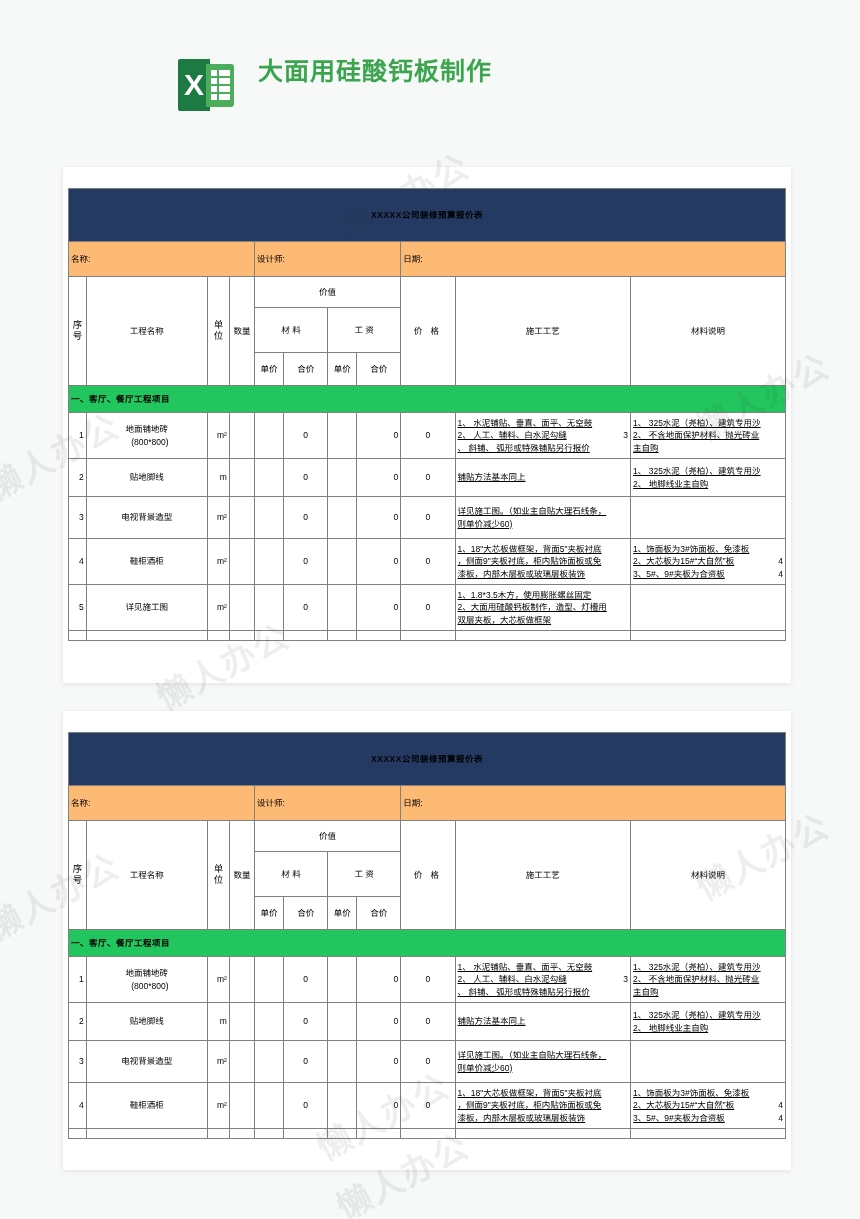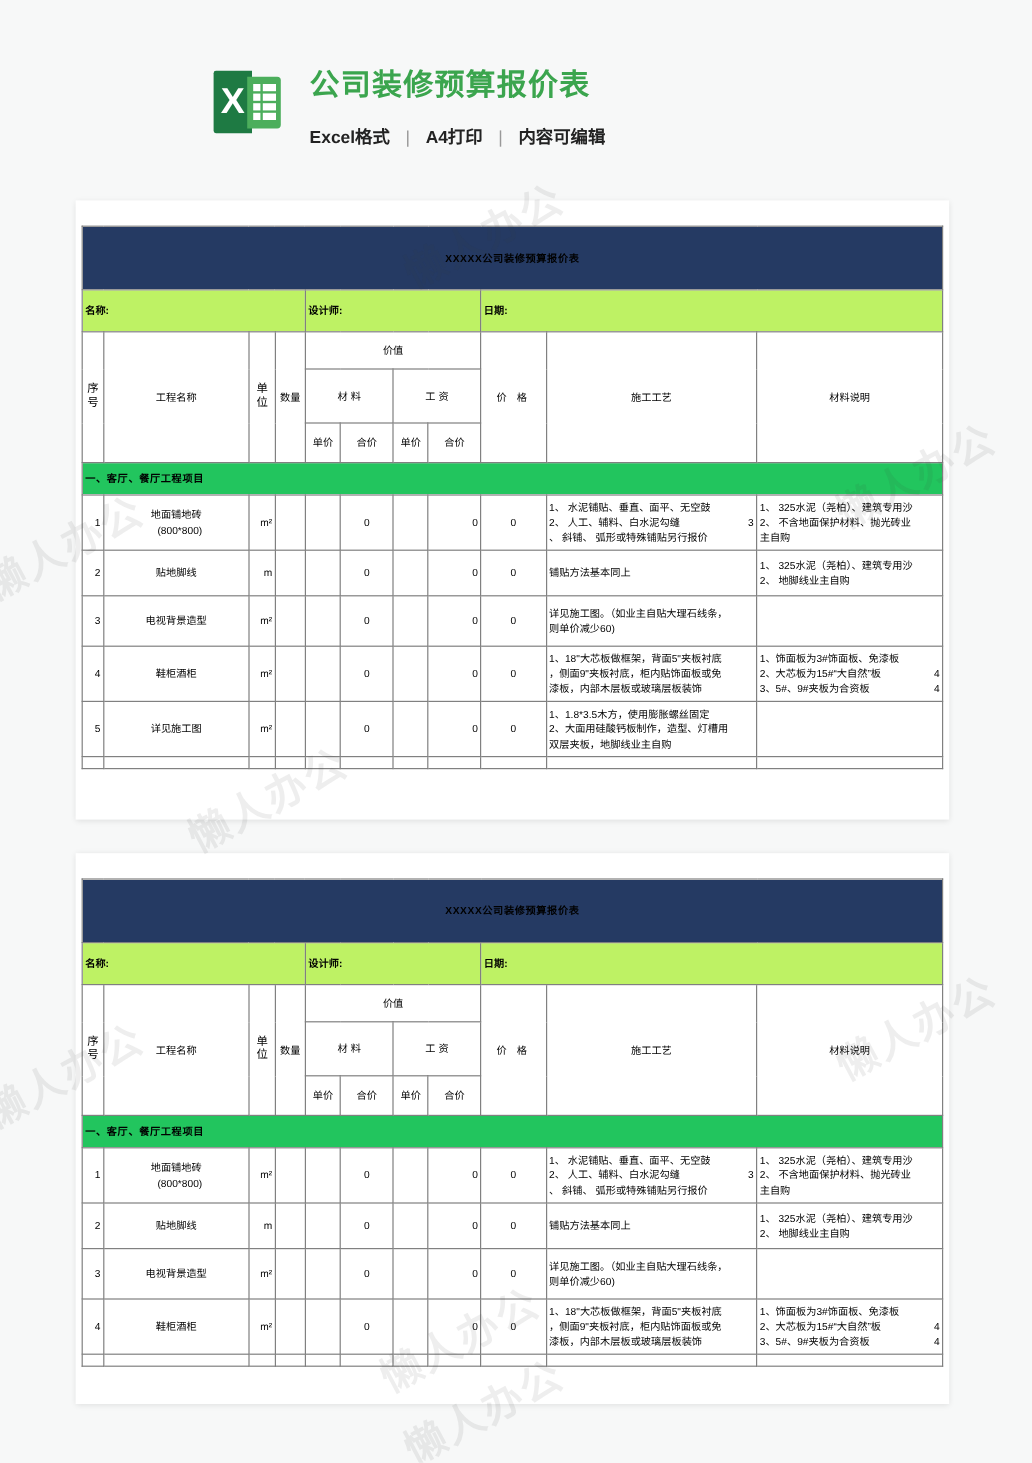--- a/index.html
+++ b/index.html
@@ -157,25 +157,25 @@
     background: #253A63;
     border: 1px solid #253A63;
     color: #ffffff;
     font-size: 19px;
     font-weight: 700;
     text-align: center;
     height: 52px;
     letter-spacing: 0.5px;
   }
   td.band-meta {
-    background: #bef264;
+    background: #fdba74;
     border: 1px solid #253A63;
     color: #ffffff;
     font-size: 11px;
-    font-weight: 700;
+    font-weight: 400;
     height: 34px;
     padding-left: 8px;
   }
   td.band-section {
     background: #22c55e;
     border: 1px solid #253A63;
     color: #ffffff;
     font-size: 10px;
     font-weight: 700;
     height: 26px;
@@ -211,20 +211,21 @@
   td.qty     { text-align: center; }
   td.ctr     { text-align: center; font-size: 9.5px; }
   td.rgt     { text-align: right;  font-size: 9.5px; padding-right: 4px; }
   td.desc {
     text-align: left;
     font-size: 7.4px;
     line-height: 1.42;
     padding: 1px 3px;
     vertical-align: middle;
     color: #111;
+    text-decoration: underline;
   }
   td.desc .ln { display: block; white-space: nowrap; }
   td.desc .ln .tail { float: right; }
   td.ph { height: 9px; padding: 0; }
 </style>
 </head>
 <body>
 
 <div class="watermark-layer">
   <div class="wm" style="left:-20px;  top:430px;">懒人办公</div>
@@ -248,24 +249,21 @@
           <i></i>
           <i></i>
           <i></i>
           <i></i>
           <i></i>
           <i></i>
           <i></i>
       </div>
     </div>
     <div class="hdr-text">
-      <div class="doc-title">公司装修预算报价表</div>
-      <div class="doc-sub">
-        <span>Excel格式</span><span class="sep">|</span><span>A4打印</span><span class="sep">|</span><span>内容可编辑</span>
-      </div>
+      <div class="doc-title">大面用硅酸钙板制作</div>
     </div>
   </div>
 </div>
 
 <div class="sheet-card" id="sheet-1">
   <div class="sheet-inner">
     <table class="xls">
       <colgroup>
         <col style="width:17px">
           <col style="width:116px">
@@ -408,21 +406,21 @@
             <td class="unit">m²</td>
             <td class="qty"></td>
             <td class="ctr"></td>
             <td class="ctr">0</td>
             <td class="ctr"></td>
             <td class="rgt">0</td>
             <td class="ctr">0</td>
             <td class="desc">
               <span class="ln">1、1.8*3.5木方，使用膨胀螺丝固定</span>
               <span class="ln">2、大面用硅酸钙板制作，造型、灯槽用</span>
-              <span class="ln">双层夹板，地脚线业主自购</span>
+              <span class="ln">双层夹板，大芯板做框架</span>
             </td>
             <td class="desc"></td>
           </tr>
           <tr>
             <td class="ph"></td>
             <td class="ph"></td>
             <td class="ph"></td>
             <td class="ph"></td>
             <td class="ph"></td>
             <td class="ph"></td>

